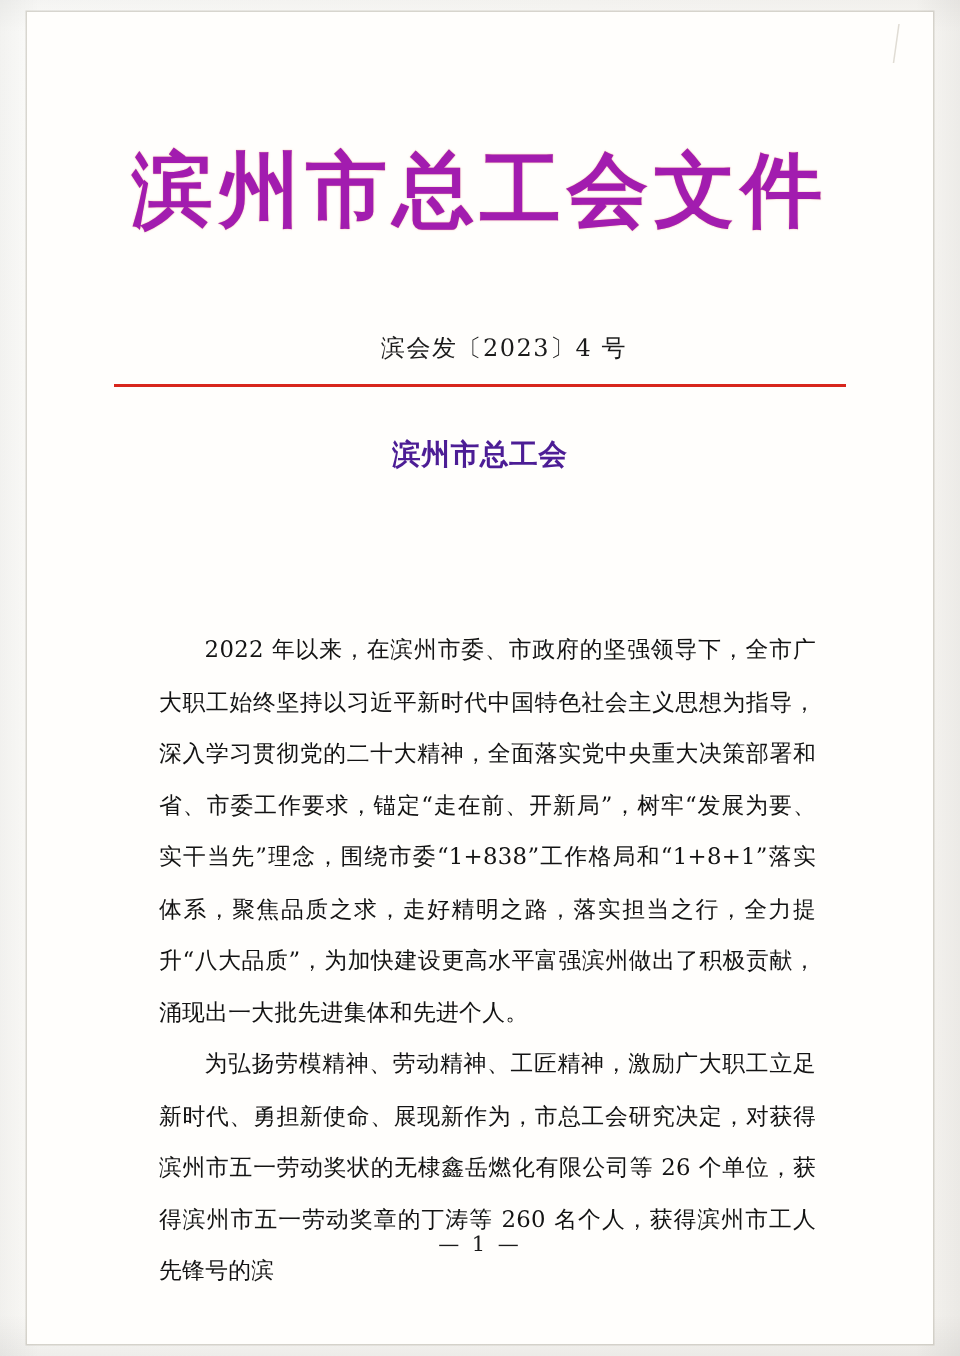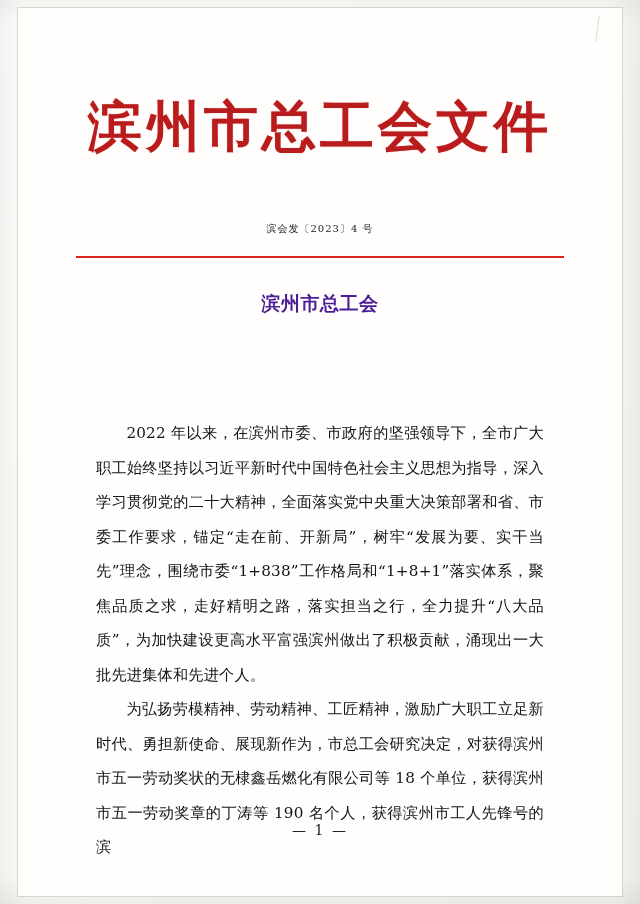--- a/index.html
+++ b/index.html
@@ -58,33 +58,33 @@
     top: 88px;
     left: 0;
     width: 604px;
     text-align: center;
   }
   .masthead .title {
     font-family: "DejaVu Serif", serif;
     font-weight: bold;
     font-size: 54px;
     letter-spacing: 4px;
-    color: #b91c1c;
+    color: #a21caf;
     line-height: 1.12;
     text-shadow: 0 0 1px rgba(216,38,28,0.5);
     white-space: nowrap;
   }
 
   .doc-number {
     position: absolute;
     top: 214px;
-    left: 0;
+    left: 16px;
     width: 604px;
     text-align: center;
-    font-size: 10px;
+    font-size: 16px;
     color: #1b1b1b;
     letter-spacing: 1px;
   }
 
   .red-rule {
     position: absolute;
     top: 248px;
     left: 58px;
     width: 488px;
     height: 2px;
@@ -111,21 +111,21 @@
     left: 78px;
     width: 448px;
     color: #131313;
     font-size: 15.2px;
     line-height: 34.5px;
     text-align: justify;
     text-justify: inter-ideograph;
     letter-spacing: 0.2px;
   }
   .body-text p {
-    margin: 0 0 0 0;
+    margin: 0 0 0 10px;
     text-indent: 2em;
   }
   .body-text p + p { margin-top: 0px; }
 
   .page-number {
     position: absolute;
     bottom: 58px;
     left: 0;
     width: 604px;
     text-align: center;
@@ -149,19 +149,19 @@
     <div class="doc-number">滨会发〔2023〕4 号</div>
 
     <div class="red-rule"></div>
 
     <div class="doc-title">
       <div>滨州市总工会</div>
     </div>
 
     <div class="body-text">
       <p>2022 年以来，在滨州市委、市政府的坚强领导下，全市广大职工始终坚持以习近平新时代中国特色社会主义思想为指导，深入学习贯彻党的二十大精神，全面落实党中央重大决策部署和省、市委工作要求，锚定“走在前、开新局”，树牢“发展为要、实干当先”理念，围绕市委“1+838”工作格局和“1+8+1”落实体系，聚焦品质之求，走好精明之路，落实担当之行，全力提升“八大品质”，为加快建设更高水平富强滨州做出了积极贡献，涌现出一大批先进集体和先进个人。</p>
-      <p>为弘扬劳模精神、劳动精神、工匠精神，激励广大职工立足新时代、勇担新使命、展现新作为，市总工会研究决定，对获得滨州市五一劳动奖状的无棣鑫岳燃化有限公司等 18 个单位，获得滨州市五一劳动奖章的丁涛等 190 名个人，获得滨州市工人先锋号的滨</p>
+      <p>为弘扬劳模精神、劳动精神、工匠精神，激励广大职工立足新时代、勇担新使命、展现新作为，市总工会研究决定，对获得滨州市五一劳动奖状的无棣鑫岳燃化有限公司等 26 个单位，获得滨州市五一劳动奖章的丁涛等 260 名个人，获得滨州市工人先锋号的滨</p>
     </div>
 
     <div class="page-number">— 1 —</div>
 
   </div>
 </div>
 
 </body></html>

